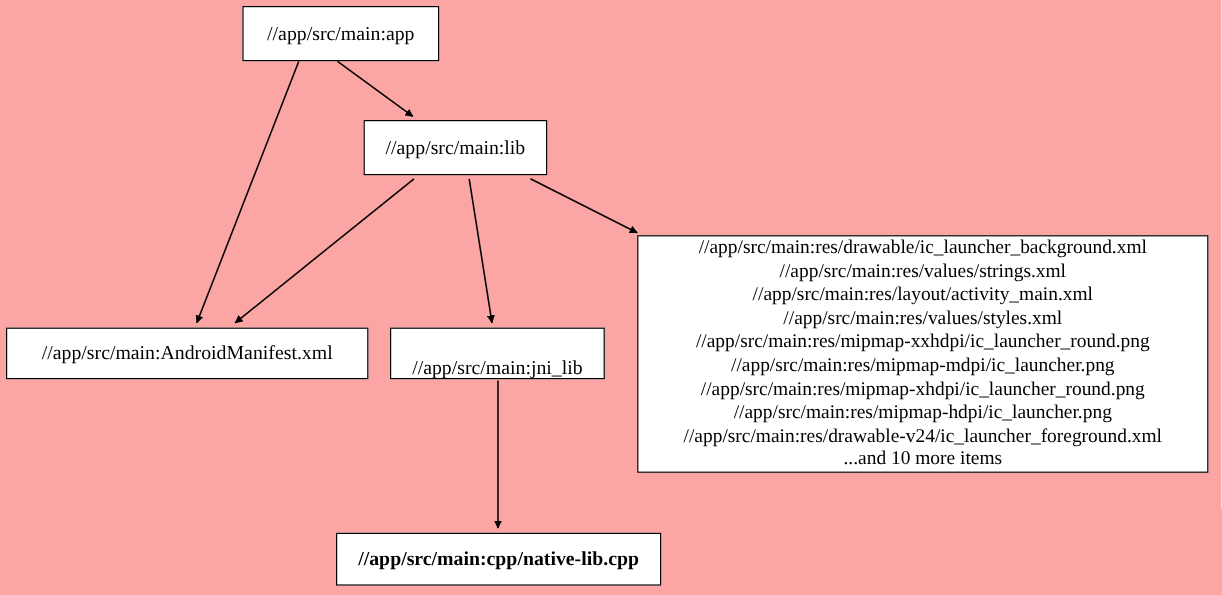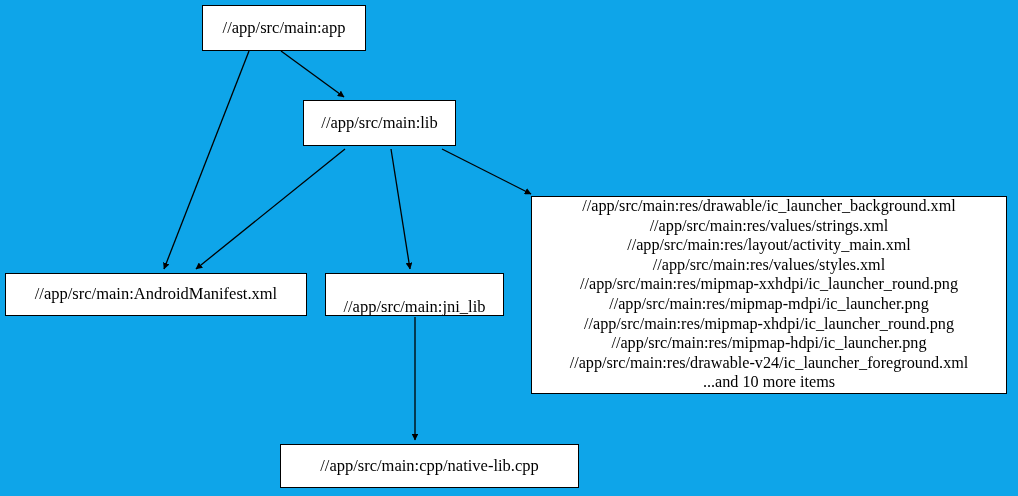--- a/index.html
+++ b/index.html
@@ -8,21 +8,21 @@
     background: #ffffff;
   }
   body {
     font-family: "Liberation Serif", "DejaVu Serif", serif;
     color: #000000;
   }
   #canvas {
     position: relative;
     width: 1018px;
     height: 496px;
-    background: #0ea5e9;
+    background: #fca5a5;
     overflow: hidden;
   }
   #edges {
     position: absolute;
     left: 0;
     top: 0;
     width: 1018px;
     height: 496px;
     pointer-events: none;
   }
@@ -49,21 +49,21 @@
   .node.multiline .label {
     line-height: 19.6px;
     font-size: 16.2px;
   }
   
   #node-app        { left: 202px; top: 5px;   width: 164px; height: 46px; }
   #node-lib        { left: 303px; top: 100px; width: 153px; height: 46px; }
   #node-manifest   { left: 5px;   top: 273px; width: 302px; height: 43px; }
   #node-jni        { left: 325px; top: 273px; width: 179px; height: 43px; align-items: flex-end; }
   #node-res        { left: 531px; top: 196px; width: 476px; height: 198px; }
-  #node-native     { left: 280px; top: 444px; width: 299px; height: 44px; }
+  #node-native     { left: 280px; top: 444px; width: 271px; height: 44px; font-weight: bold; }
 </style>
 </head>
 <body>
 
 <div id="canvas">
 
   <svg id="edges" viewBox="0 0 1018 496" width="1018" height="496">
     <defs>
       <marker id="arrow" viewBox="0 0 10 10" refX="9.2" refY="5" markerWidth="5.2" markerHeight="5.2" orient="auto-start-reverse">
         <path d="M 0 0 L 10 5 L 0 10 z" fill="#000000"></path>

